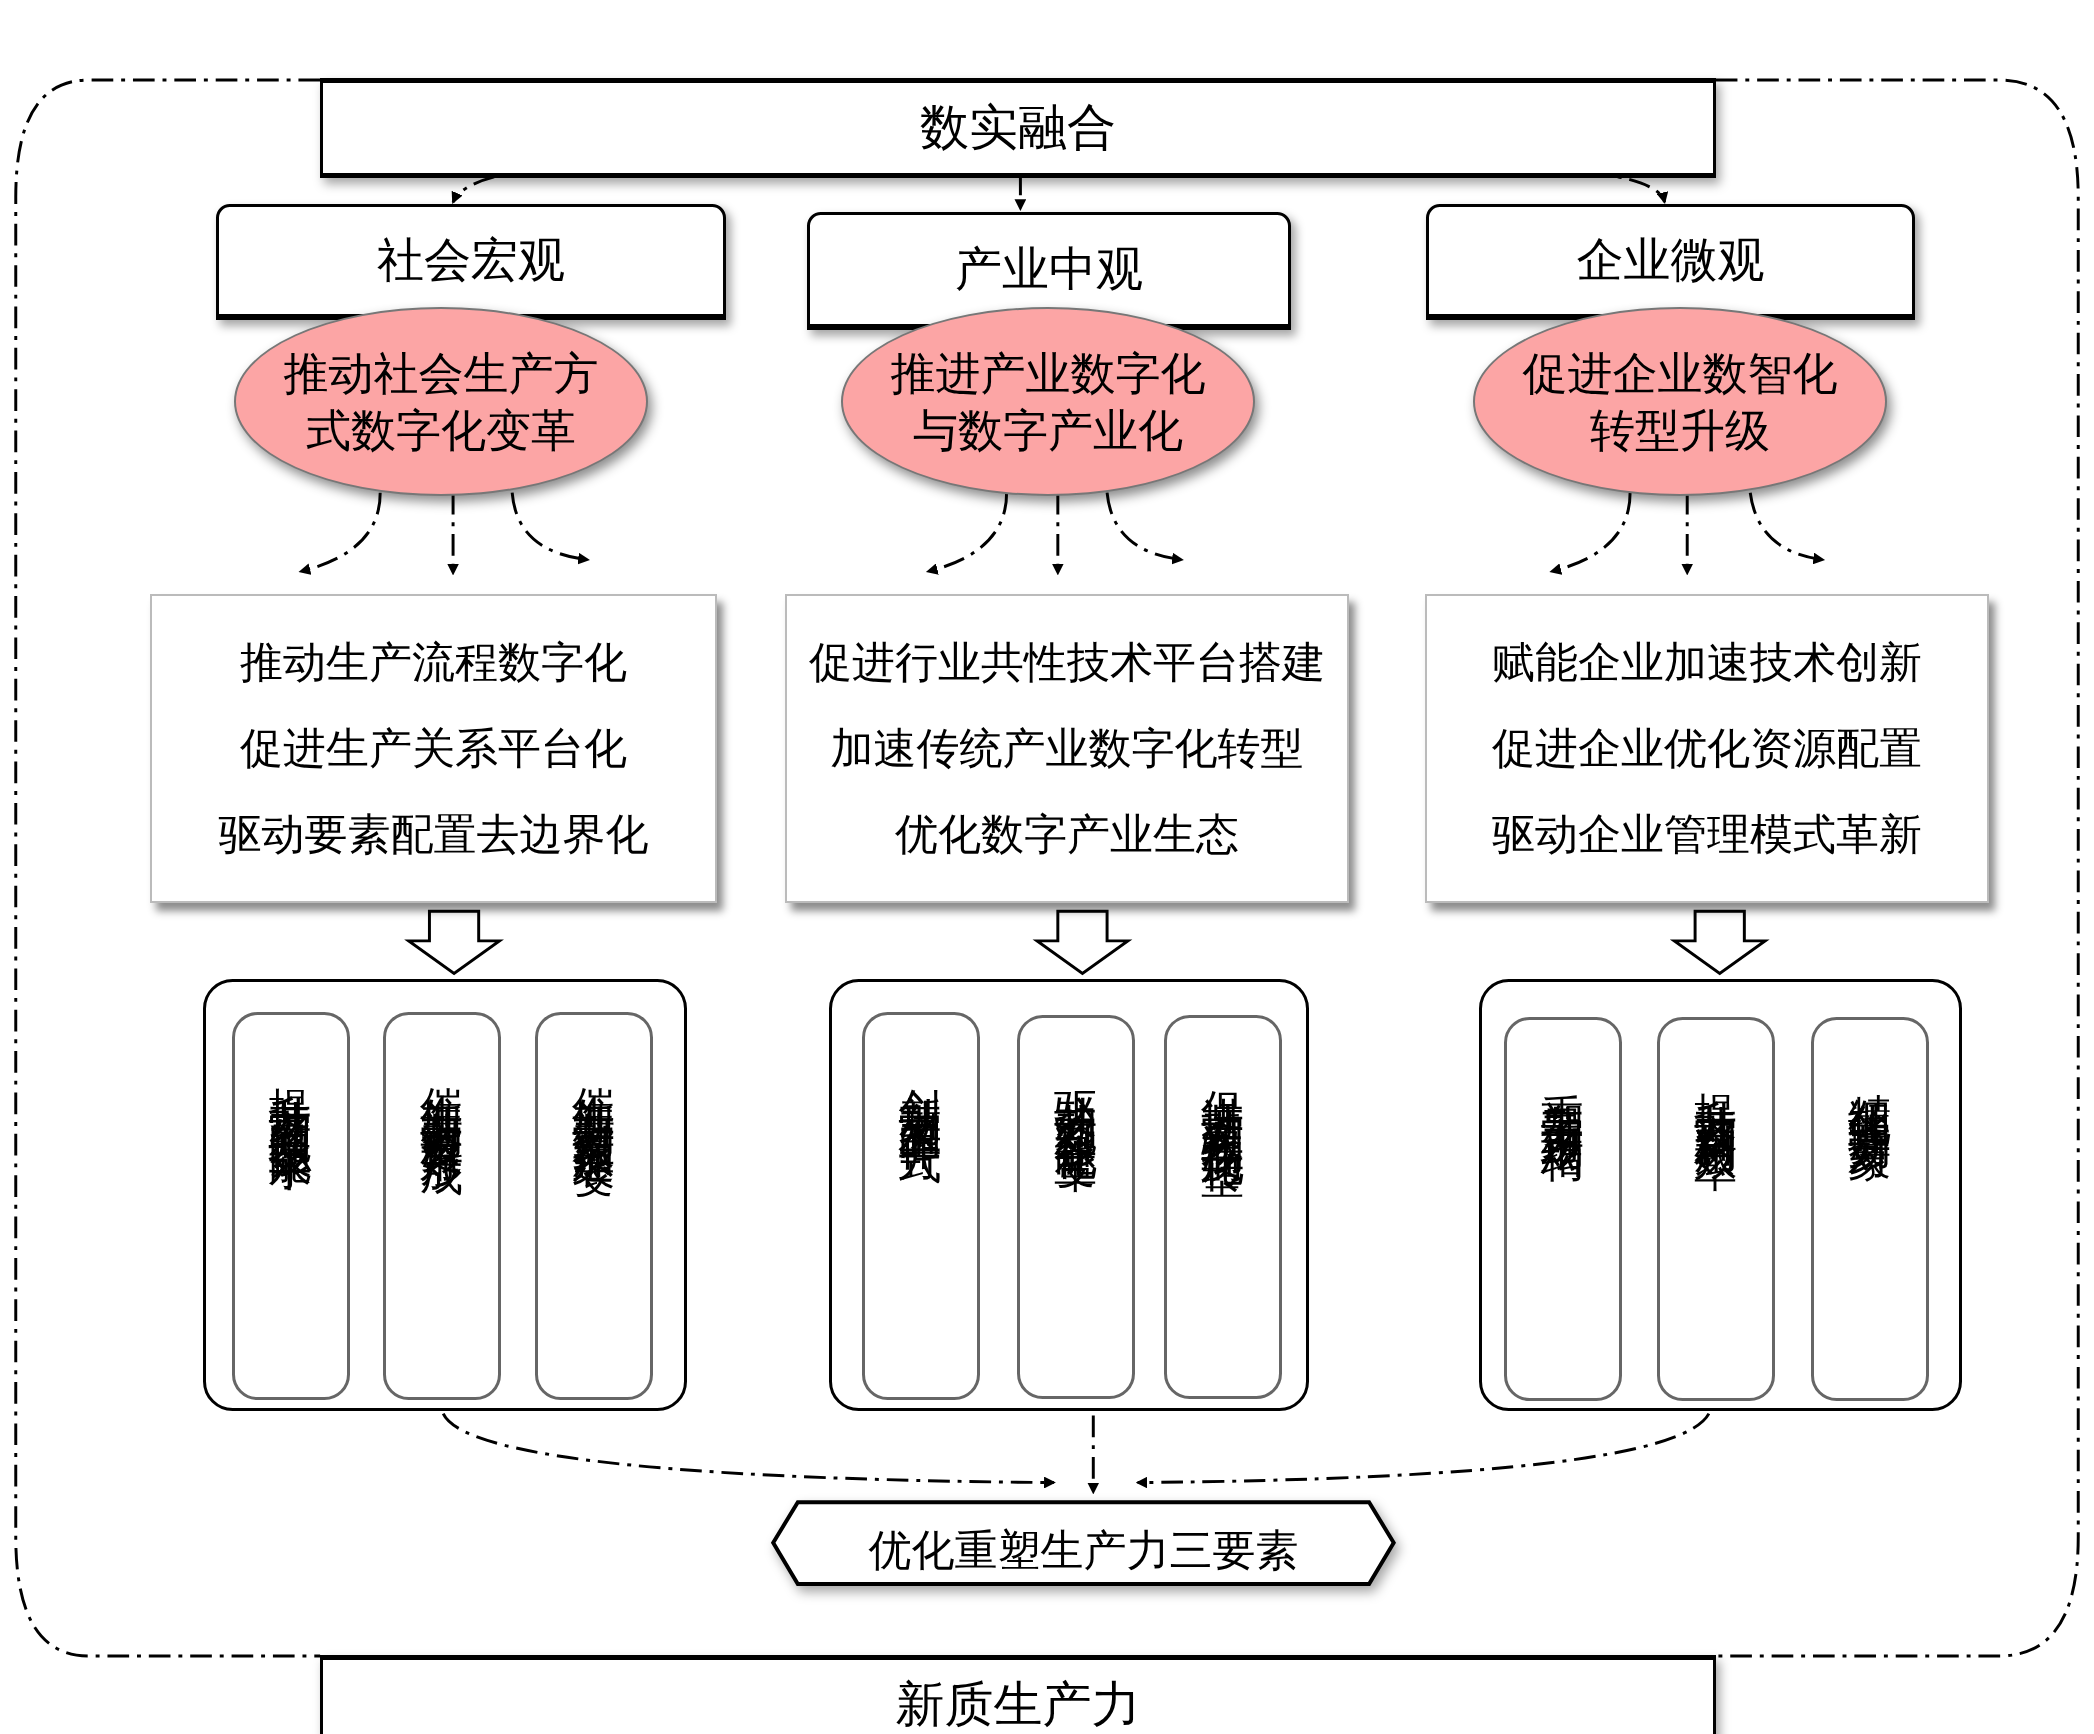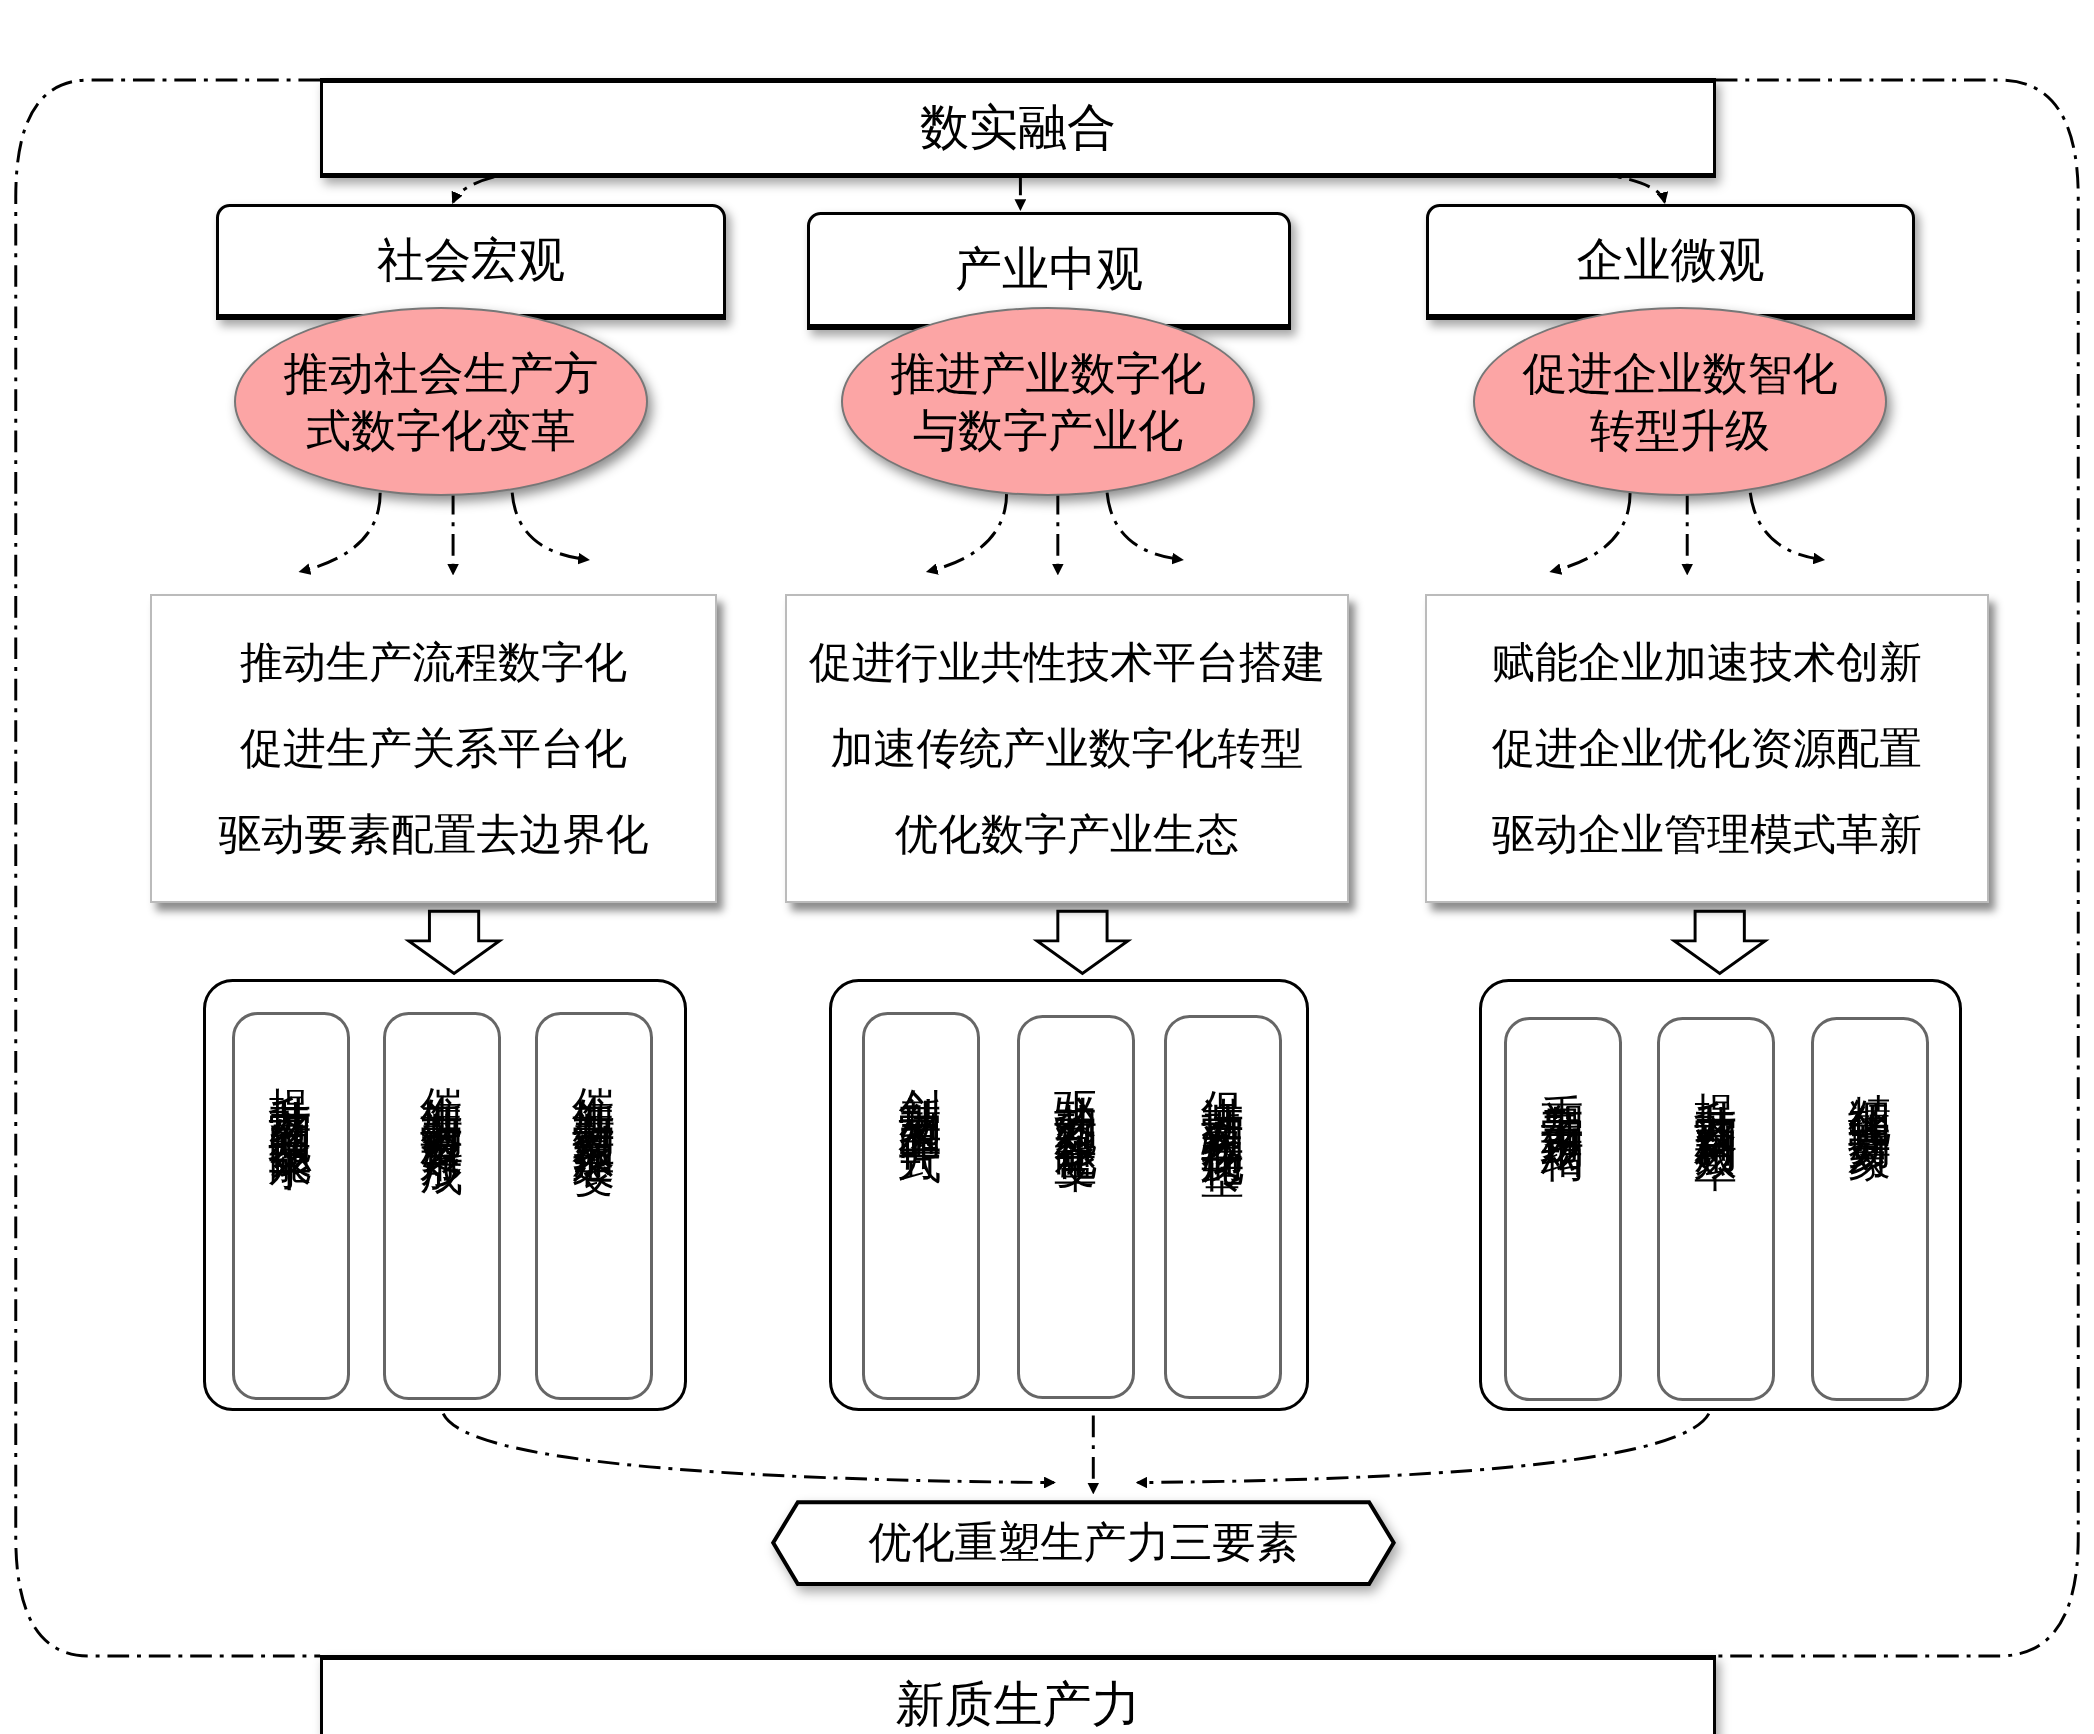--- a/index.html
+++ b/index.html
@@ -6,21 +6,21 @@
   body{width:2094px;height:1735px;position:relative;overflow:hidden;font-family:"DejaVu Serif","Liberation Serif",serif;color:#000;}
   .abs{position:absolute;box-sizing:border-box;}
   svg.lines{position:absolute;left:0;top:0;}
   .banner{display:flex;align-items:center;justify-content:center;font-size:49px;background:#fff;border-top:5.9px solid #000;border-bottom:5.9px solid #000;border-left:3px solid #000;border-right:3px solid #000;box-shadow:3.9px 5.9px 9.9px rgba(0,0,0,0.35);margin-top:48px;}
   .level{display:flex;align-items:center;justify-content:center;font-size:47px;background:#fff;border:3px solid #000;border-bottom:6.9px solid #000;border-radius:13.8px 13.8px 0 0;box-shadow:4.9px 5.9px 9.9px rgba(0,0,0,0.35);}
   .ellipse{display:flex;align-items:center;justify-content:center;text-align:center;font-size:45px;line-height:57px;background:#fca5a5;border:2px solid #777;border-radius:50%;box-shadow:3.9px 5.9px 11.8px rgba(0,0,0,0.45);}
   .midbox{display:flex;flex-direction:column;align-items:center;justify-content:center;gap:28px;font-size:43px;background:#fff;border:2px solid #bbb;box-shadow:5.9px 7.9px 7.9px rgba(0,0,0,0.45);}
   .container{border:3px solid #000;border-radius:29.6px;background:#fff;}
   .pill{border:3px solid #666;border-radius:25.6px;background:#fff;display:flex;justify-content:center;align-items:flex-start;padding-top:39px;}
   .vtext{writing-mode:vertical-lr;font-size:43px;line-height:51px;letter-spacing:5.9px;}
-  .hex-label{display:flex;align-items:center;justify-content:center;font-size:43px;}
+  .hex-label{display:flex;align-items:center;justify-content:center;font-size:43px;margin-top:8px;}
 </style>
 </head>
 <body>
 
 <svg class="lines" width="2094" height="1735" viewBox="0 0 2126 1761">
   <defs>
     <marker id="ah" markerWidth="12" markerHeight="12" refX="10" refY="6" orient="auto" markerUnits="userSpaceOnUse">
       <path d="M0,0 L12,6 L0,12 Z" fill="#000"></path>
     </marker>
   </defs>

